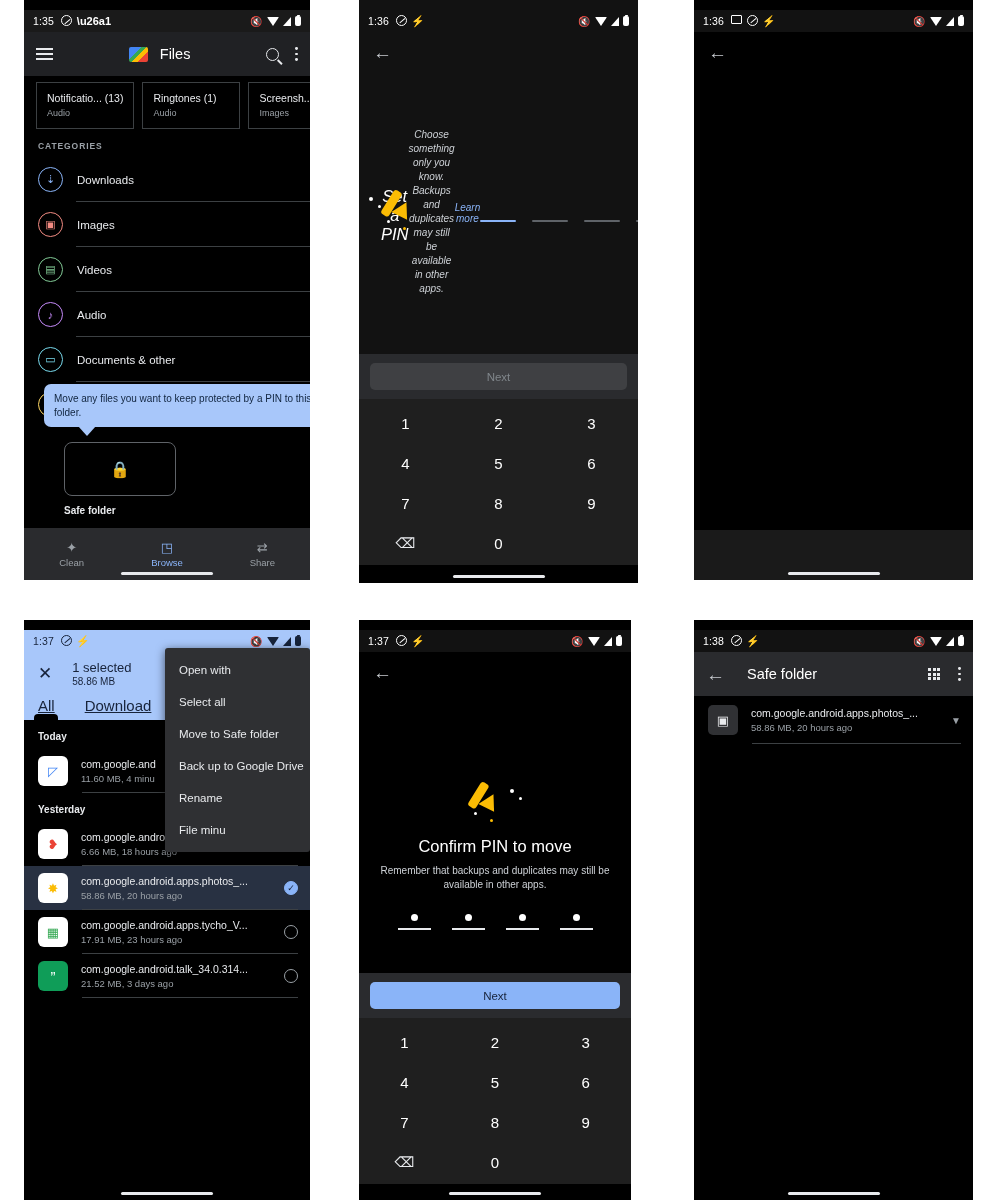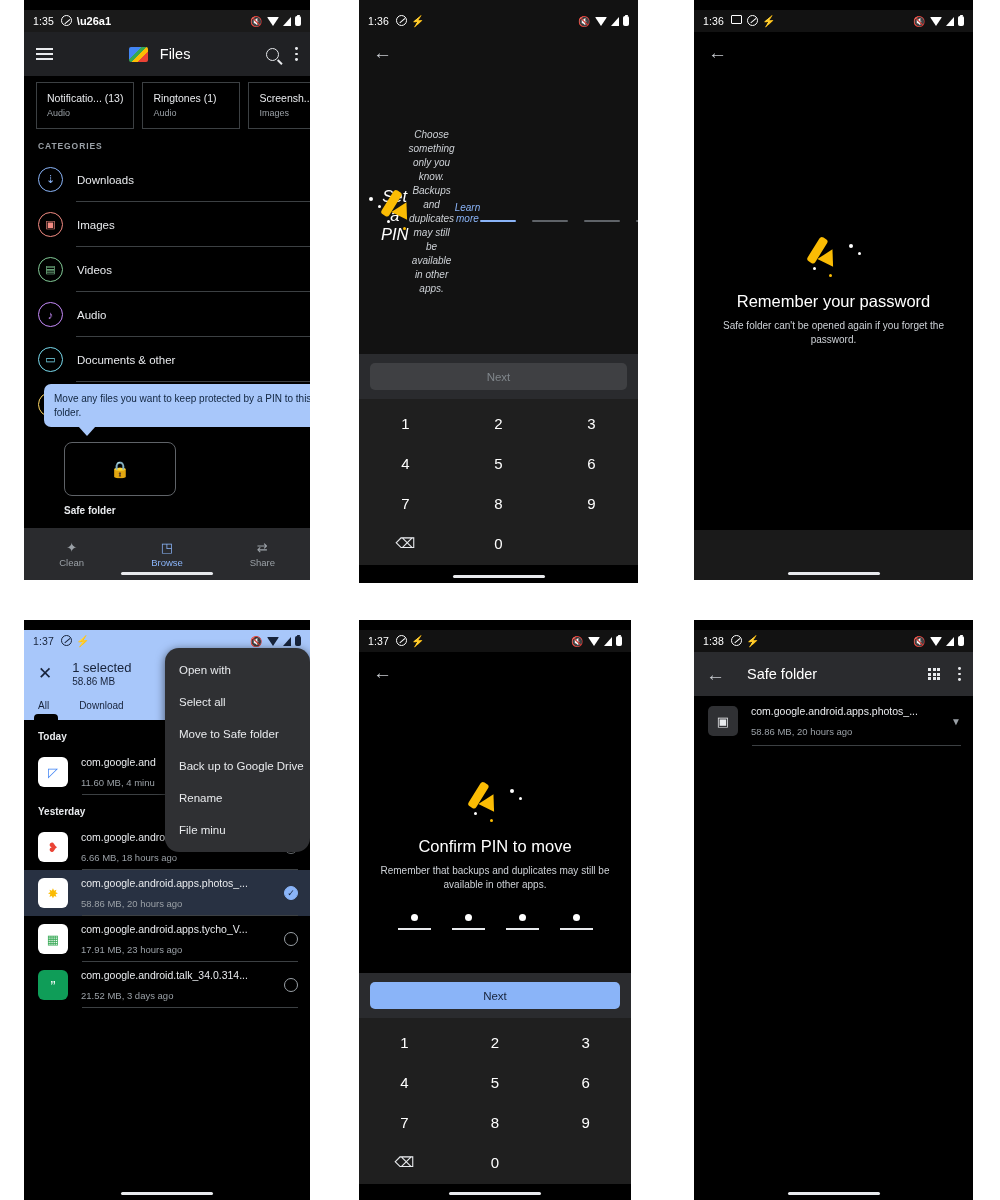--- a/index.html
+++ b/index.html
@@ -200,42 +200,42 @@
 
   
   .selbar { background:#a8c7fa; color:#17233a; }
   .selbar .statusbar { background:#a8c7fa; color:#17233a; }
   .sel-head { display:flex; align-items:center; padding: 6px 14px 2px 14px; height: 38px; }
   .sel-x { font-size: 17px; color:#17233a; line-height:1; }
   .sel-texts { margin-left: 20px; }
   .sel-count { font-size: 13px; font-weight:500; }
   .sel-size { font-size: 10px; margin-top: 1px; }
   .sel-tabs { display:flex; padding: 0 14px; height: 30px; align-items:center; gap: 30px; position:relative; }
-  .sel-tab { font-size: 10px; color:#17233a; }
+  .sel-tab { font-size: 15px; color:#17233a;text-decoration:underline; }
   .tab-underline { position:absolute; bottom:-2px; left:10px; width:24px; height:8px; background:#000; border-radius:4px 4px 0 0; }
 
   .menu {
-    position:absolute; background:#2f3033; border-radius: 14px;
+    position:absolute; background:#2f3033; border-radius: 3px;
     box-shadow: 0 2px 10px rgba(0,0,0,.6); padding: 6px 0;
   }
   .menu-item { padding: 10px 14px; font-size: 11.5px; color:#e8eaed; white-space:nowrap; }
 
   .daylabel { font-size: 10px; color:#e8eaed; font-weight:700; padding: 11px 0 7px 14px; }
   .filerow { display:flex; align-items:center; padding: 7px 12px 7px 14px; position:relative; }
   .filerow.selected { background:#283142; }
   .filerow::after {
     content:''; position:absolute; left:58px; right:12px; bottom:0; height:1px; background:#3c4043;
   }
   .fileicon {
     width: 30px; height: 30px; border-radius: 6px; flex-shrink:0;
     display:flex; align-items:center; justify-content:center; font-size: 13px;
   }
   .filetexts { margin-left: 13px; flex:1; min-width:0; }
   .filename { font-size: 10.5px; color:#e8eaed; white-space:nowrap; overflow:hidden; }
-  .filemeta { font-size: 9.5px; color:#9aa0a6; margin-top: 9px; }
+  .filemeta { font-size: 9.5px; color:#9aa0a6; margin-top: 3px; }
   .radio { width: 14px; height:14px; border:1.5px solid #9aa0a6; border-radius:50%; flex-shrink:0; }
   .radio.checked {
     background:#8ab4f8; border-color:#8ab4f8; display:flex; align-items:center;
     justify-content:center; color:#17233a; font-size:9px;
   }
 
   
   .sf-row { display:flex; align-items:center; padding: 9px 12px 9px 14px; position:relative; }
   .sf-row::after { content:''; position:absolute; left:58px; right:12px; bottom:0; height:1px; background:#3c4043; }
   .sf-icon {
@@ -443,32 +443,20 @@
         <span class="wifi-tri"></span>
         <span class="sig-tri"></span>
         <span class="batt"></span>
       </span>
     </div>
 
     <div style="height:40px; display:flex; align-items:center; padding-left:14px;">
       <span class="back-arrow">←</span>
     </div>
 
-    <div style="display:flex; flex-direction:column; align-items:center; padding:160px 22px 0 22px;">
-      <div class="wand">
-        <div class="wand-stick"></div>
-        <div class="wand-tip"></div>
-        <div class="spark s1"></div>
-          <div class="spark s2"></div>
-        <div class="spark s3"></div>
-          <div class="spark s4"></div>
-      </div>
-      <div class="hero-title">Remember your password</div>
-      <div class="hero-sub">Safe folder can't be opened again if you forget the password.</div>
-    </div>
 
     <div style="position:absolute; left:0; right:0; bottom:0; height:50px; background:#1a1a1a;">
       <div class="nav-pill"></div>
     </div>
   </div>
 
   <div class="panel" style="left:24px; top:620px; width:286px; height:580px;">
 
     <div class="selbar">
       <div class="statusbar" style="background:#a8c7fa; color:#17233a;">

